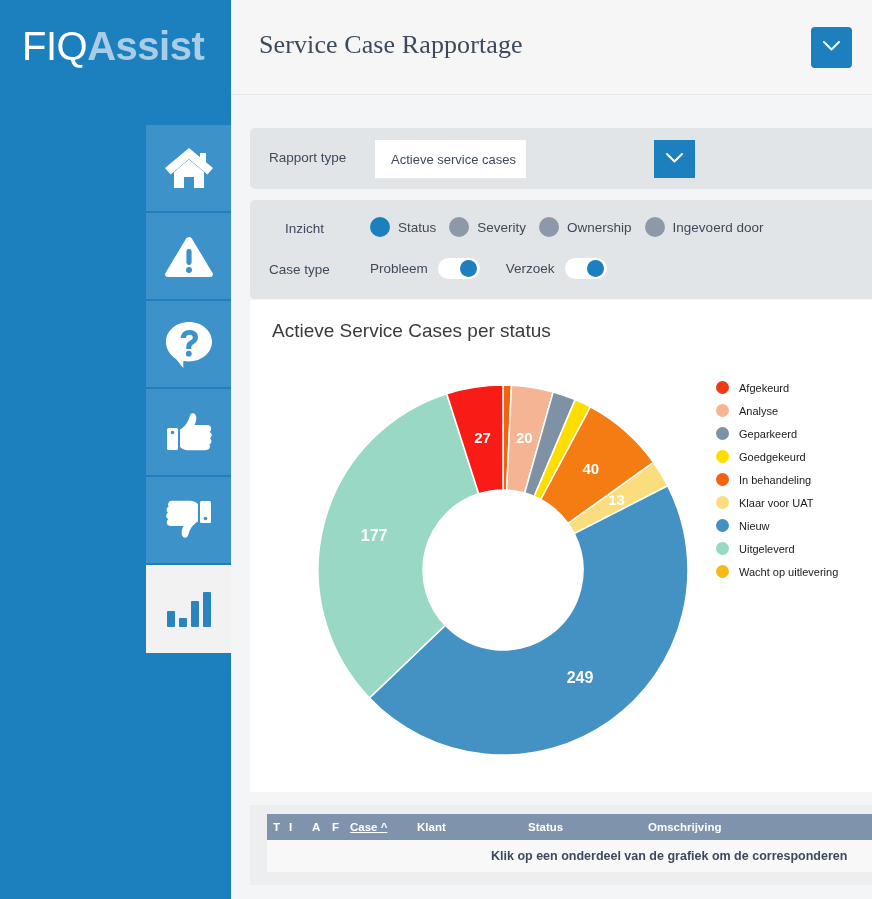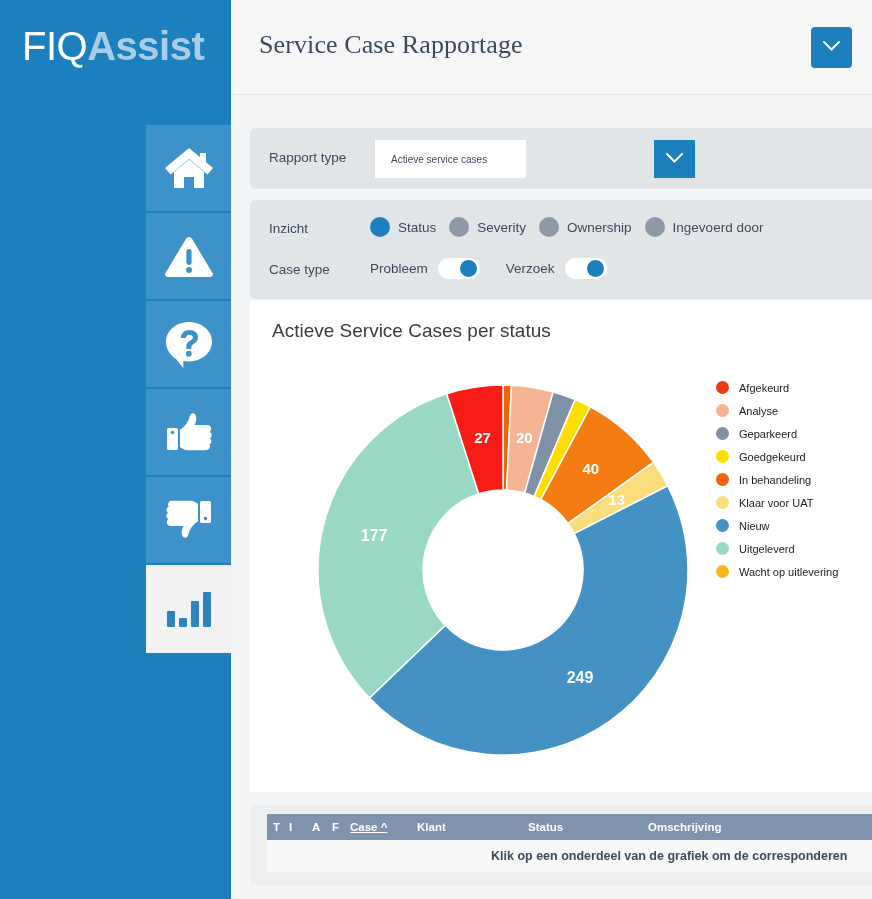--- a/index.html
+++ b/index.html
@@ -79,38 +79,38 @@
     white-space: nowrap;
   }
   .lbl-rapport { left: 19px; top: 22px; }
   .select-box {
     position: absolute; left: 125px; top: 12px;
     width: 151px; height: 38px;
     background: #ffffff;
     display: flex; align-items: center;
   }
   .select-value {
-    padding-left: 16px; font-size: 10px; color: #3d4a5c;
+    padding-left: 16px; font-size: 13px; color: #3d4a5c;
     white-space: nowrap;
   }
   .select-chevron-btn {
     position: absolute; left: 404px; top: 12px;
     width: 41px; height: 38px;
     background: #1c7fbe;
     display: flex; align-items: center; justify-content: center;
     cursor: pointer; border: none;
   }
 
   .card-filters {
     position: absolute; left: 19px; top: 200px;
     width: 660px; height: 99px;
     background: #e2e5e8;
     border-radius: 5px 0 0 5px;
   }
-  .lbl-inzicht { left: 3px; top: 21px; padding-left: 16px; }
+  .lbl-inzicht { left: 19px; top: 21px; padding-left: 16px; }
   .lbl-casetype { left: 19px; top: 62px; }
 
   .radio-row { position: absolute; left: 120px; top: 17px; display: flex; align-items: center; }
   .radio-opt { display: flex; align-items: center; margin-right: 13px; cursor: pointer; }
   .radio-dot {
     width: 20px; height: 20px; border-radius: 50%;
     background: #8d99a8; margin-right: 8px; flex: none;
   }
   .radio-opt.selected .radio-dot { background: #1c7fbe; }
   .radio-label { font-size: 13.5px; color: #3d4a5c; white-space: nowrap; }

